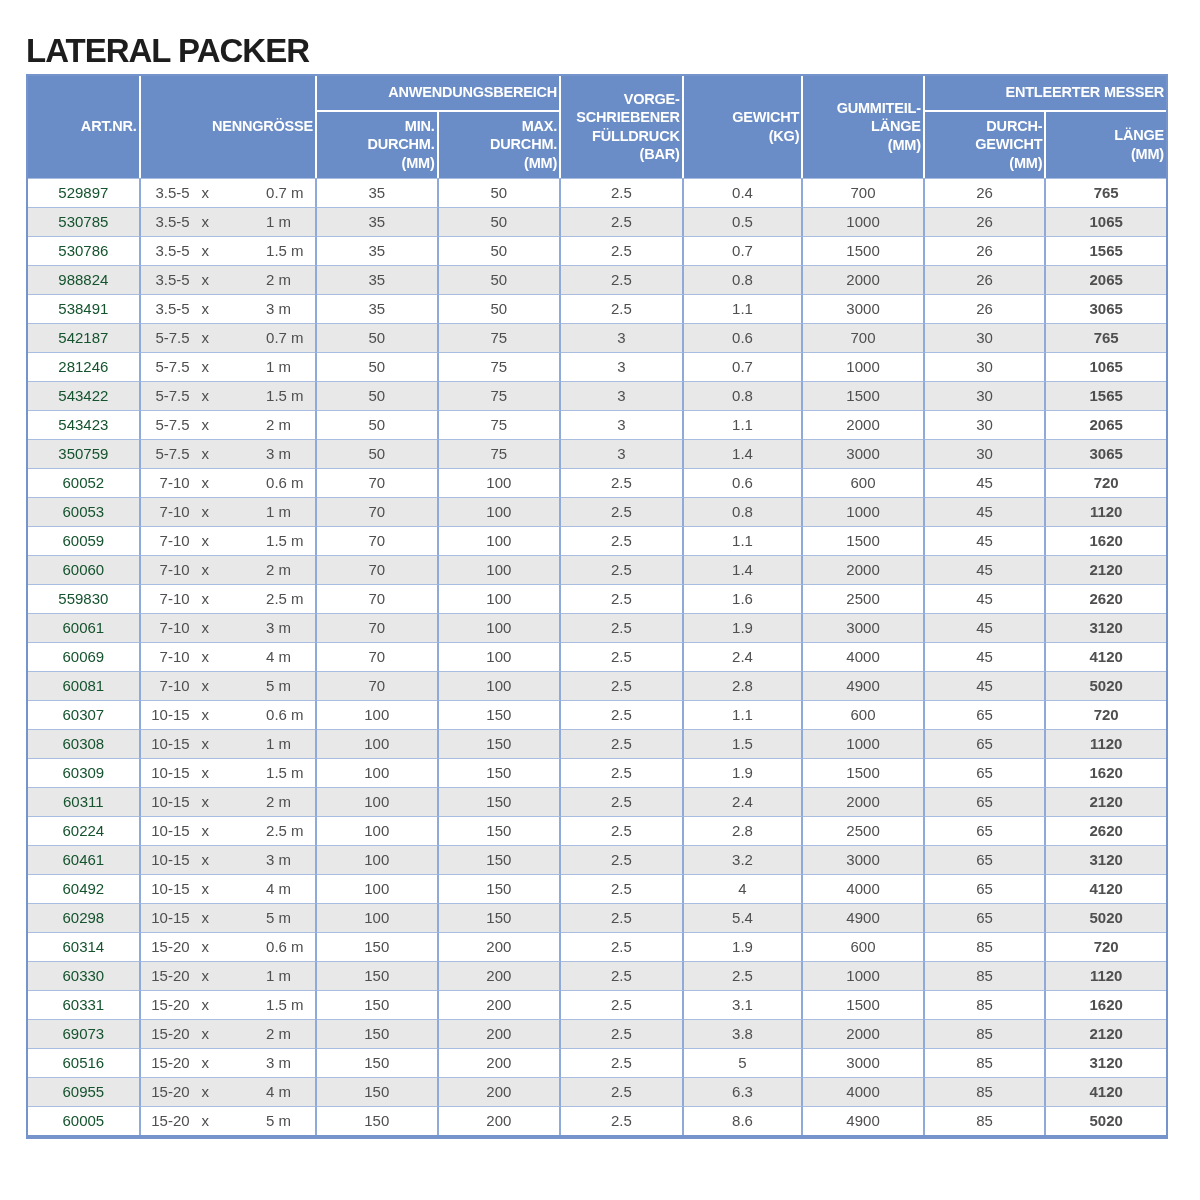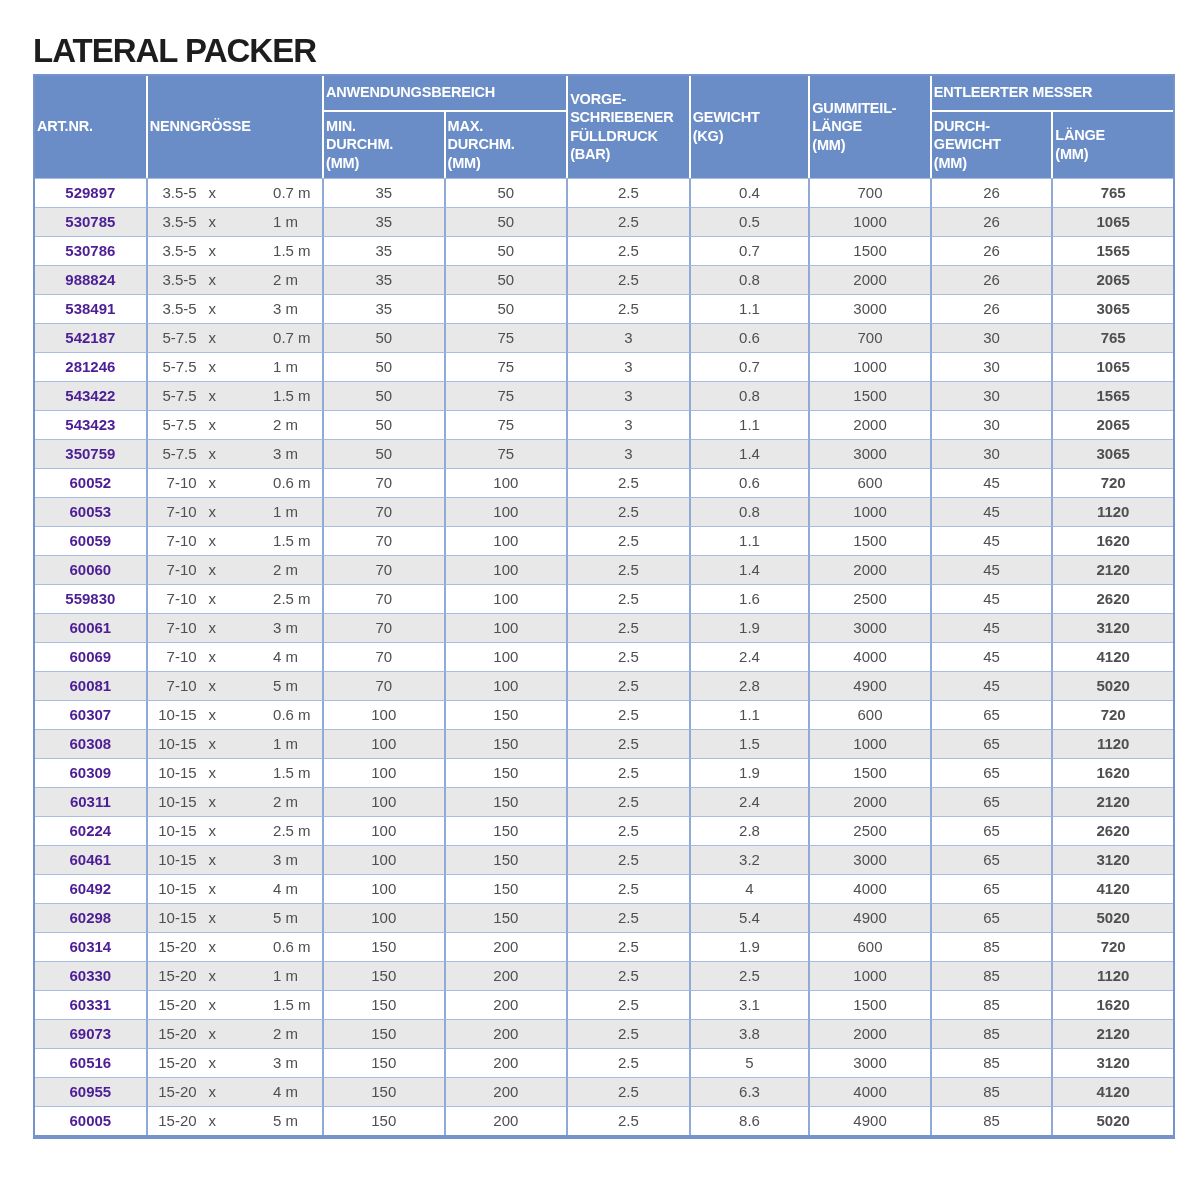--- a/index.html
+++ b/index.html
@@ -2,21 +2,21 @@
 <html><head>
 <meta charset="utf-8">
 <style>
   html,body { margin:0; padding:0; background:#ffffff; }
   body {
     width:1200px; height:1200px;
     font-family:"Liberation Sans", sans-serif;
     -webkit-font-smoothing:antialiased;
     overflow:hidden;
   }
-  .page { padding:28px 28px 0 33px;border-radius:29px; }
+  .page { padding:28px 28px 0 26px;border-radius:29px; }
 
   .page-title {
     font-size:33px; font-weight:700; letter-spacing:-1px;
     color:#1d1d1d; margin:6px 0 5px 0; line-height:1.05;
   }
 
   .table-wrap {
     width:1142px;
     border:2px solid #7494cb;
     border-bottom-width:4px;
@@ -25,41 +25,41 @@
   table {
     width:100%; border-spacing:0; table-layout:fixed;
     border-collapse:separate;
   }
 
   
   thead th {
     background:#6b8dc7; color:#ffffff;
     font-weight:700; font-size:14.5px; letter-spacing:-0.2px;
     line-height:1.28; white-space:pre-line;
-    vertical-align:middle; text-align:left;
+    vertical-align:middle; text-align:right;
     padding:3px 2px; box-sizing:border-box;
   }
   thead tr.h-top th { height:36px; }
   thead tr.h-sub th { height:66px; }
   th.sep-r { border-right:2px solid #ffffff; }
   th.group { border-bottom:2px solid #ffffff; }
 
   
   tbody td {
     height:29px; box-sizing:border-box;
     text-align:center; vertical-align:middle;
     font-size:15px; color:#4f4f4f;
     border-top:1px solid #a9bde0;
     border-right:2px solid #8fa9d8;
     padding:0 2px;
     background:#ffffff;
   }
   tbody td:last-child { border-right:none;font-weight:bold; }
   tbody tr.alt td { background:#e8e8e8; }
-  td.c-art { font-weight:700; color:#4c1d95;margin-top:48px; }
+  td.c-art { font-weight:400; color:#14532d;margin-top:48px; }
 
   .nenn { display:flex; justify-content:center; align-items:center; }
   .nenn-range { width:54px; text-align:right; }
   .nenn-x { margin:0 12px; }
   .nenn-len { width:54px; text-align:left;margin-left:45px; }
 </style>
 </head>
 <body>
 
 <div class="page">

